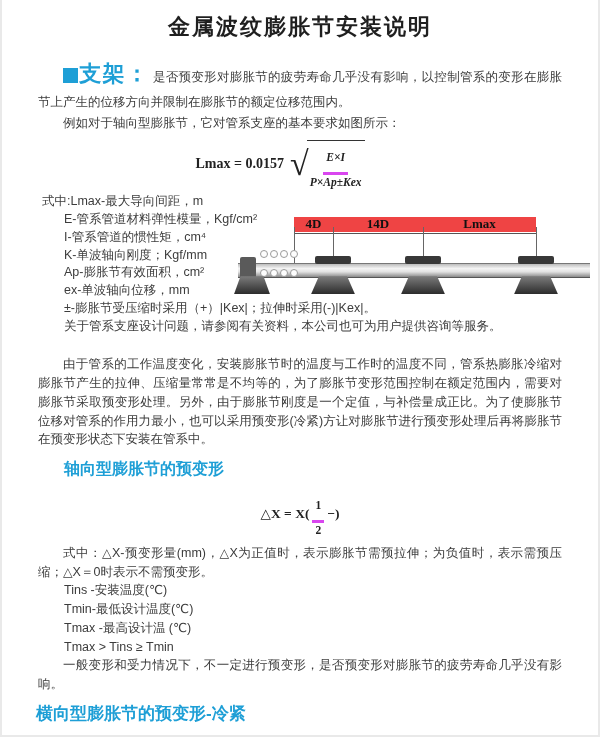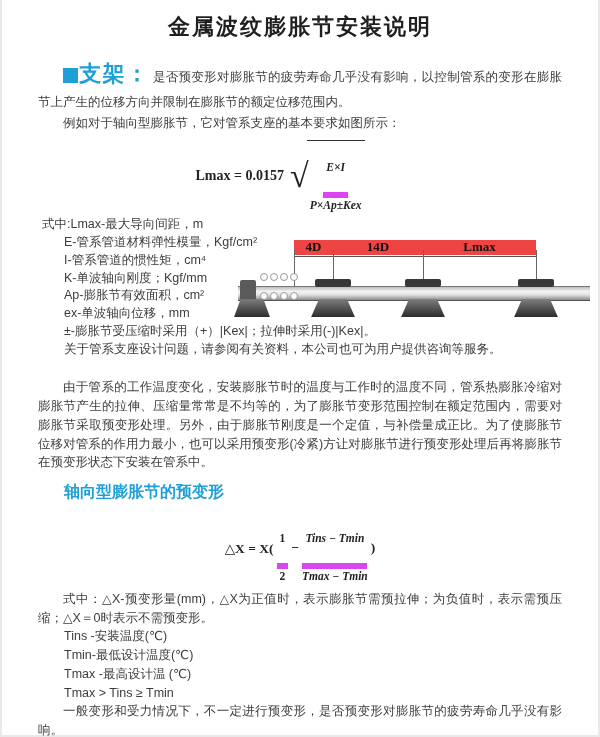--- a/index.html
+++ b/index.html
@@ -29,21 +29,21 @@
 
   
   .formula{
     display:flex;align-items:center;justify-content:center;
     font-family:"Liberation Serif","DejaVu Serif",serif;color:#222;
   }
   .f-lmax{margin:6px 40px 4px 0;font-size:14px;font-weight:bold;}
   .f-lmax .radical{font-size:34px;font-weight:normal;margin:0 -2px 0 6px;line-height:1;}
   .f-lmax .radicand{border-top:1.5px solid #333;padding:1px 3px 0 3px;}
   .frac{display:inline-flex;flex-direction:column;align-items:center;line-height:1.25;vertical-align:middle;}
-  .frac .num{border-bottom:6px solid #d946ef;padding:18px 3px;}
+  .frac .num{border-bottom:3px solid #d946ef;padding:8px 3px;}
   .f-lmax .frac{font-size:11.5px;font-style:italic;font-weight:bold;}
   .f-dx{margin:10px 0 6px 0;font-size:13.5px;font-weight:bold;}
   .f-dx .frac{font-size:11.5px;margin:0 3px;}
   .f-dx .frac2{font-style:italic;}
 
   
   .defs-wrap{position:relative;margin:3px 8px 0 40px;min-height:162px;}
   .def-line{font-size:12.5px;line-height:1.42;white-space:nowrap;}
   .def-line.ind{padding-left:22px;}
 
@@ -162,24 +162,20 @@
 
   <div class="sub-head axial">轴向型膨胀节的预变形</div>
 
   <div class="formula f-dx">
     <span>△X = X(</span>
     <span class="frac">
       <span class="num">1</span>
       <span class="den">2</span>
     </span>
     <span>−</span>
-    <span class="frac frac2">
-      <span class="num">Tins − Tmin</span>
-      <span class="den">Tmax − Tmin</span>
-    </span>
     <span>)</span>
   </div>
 
   <p class="para first-indent tight">式中：△X-预变形量(mm)，△X为正值时，表示膨胀节需预拉伸；为负值时，表示需预压缩；△X＝0时表示不需预变形。</p>
 
   <div class="temps">
     <div>Tins -安装温度(℃)</div>
     <div>Tmin-最低设计温度(℃)</div>
     <div>Tmax -最高设计温 (℃)</div>
     <div>Tmax &gt; Tins ≥ Tmin</div>

